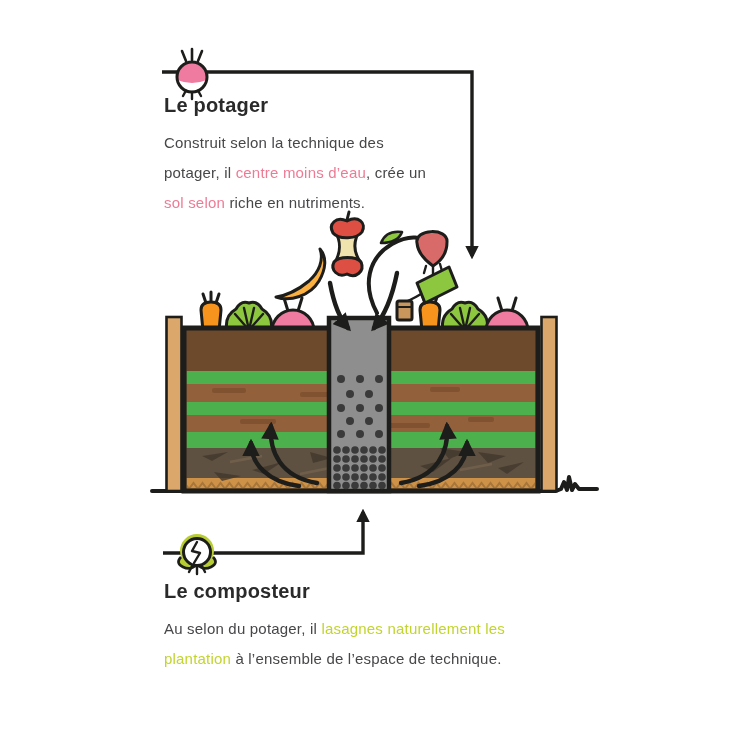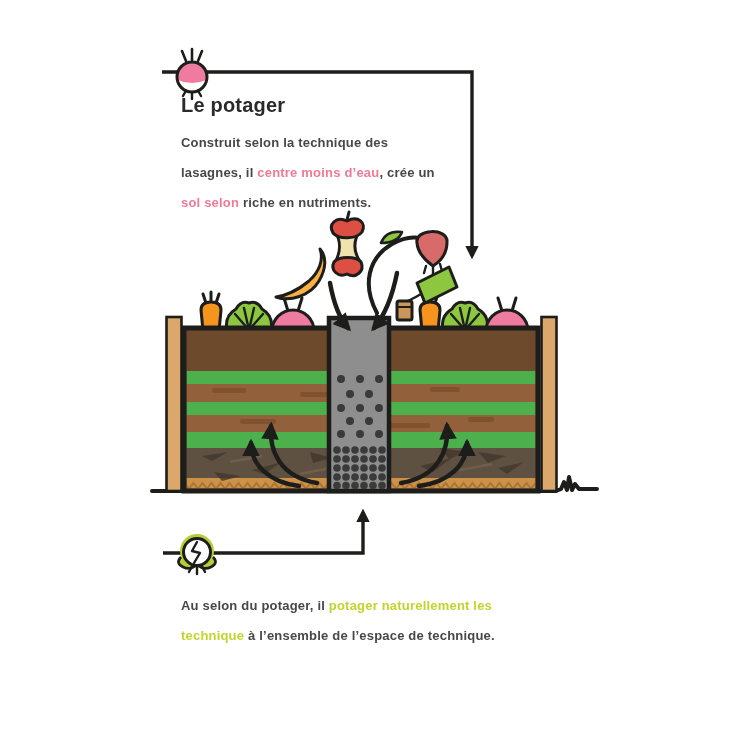--- a/index.html
+++ b/index.html
@@ -8,23 +8,23 @@
     --layer-green:#4cb04c; --mulch-brown:#5f5142; --sand-tan:#cd9247;
     --composter-gray:#8e8e8e; --composter-dot:#3a3a3a;
     --radish-pink:#f07ba0; --carrot-orange:#f7941d; --lettuce-green:#8dc63f;
     --banana-yellow:#fbb040; --apple-red:#dd4f42; --apple-flesh:#f1e3ad;
     --flower-red:#d96a6a; --teabag-tan:#c9975c; --cabbage-green:#b8cc33;
   }
   html,body{margin:0;padding:0;background:#fff;}
   .canvas{position:relative;width:730px;height:730px;background:#fff;overflow:hidden;
           font-family:"Liberation Sans",sans-serif;}
   .diagram-svg{position:absolute;left:0;top:0;}
-  .txt{position:absolute;margin-left:17px;}
+  .txt{position:absolute;}
   .txt h2{margin:0;font-size:20px;font-weight:bold;color:var(--heading-text);letter-spacing:.2px;}
-  .txt p{margin:11px 0 0 0;font-size:13px;line-height:30px;color:var(--body-text);letter-spacing:.2px;font-weight:bold;}
+  .txt p{margin:11px 0 0 0;font-size:15px;line-height:30px;color:var(--body-text);letter-spacing:.2px;}
   .ln{display:block;white-space:nowrap;}
   .hl-pink{color:var(--accent-pink);}
   .hl-green{color:var(--accent-green);}
   .potager-text{left:164px;top:94px;width:330px;}
   .composteur-text{left:164px;top:580px;width:450px;}
 </style>
 </head>
 <body>
 
 <div class="canvas">
@@ -208,25 +208,26 @@
         <rect x="397" y="301" width="15" height="19" rx="2" fill="var(--teabag-tan)" stroke="var(--outline)" stroke-width="3"></rect>
         <path d="M397,307 h15" stroke="var(--outline)" stroke-width="2" fill="none"></path>
       </g>
     </g>
   </svg>
 
   <div class="txt potager-text">
     <h2>Le potager</h2>
     <p>
       <span class="ln"><span>Construit selon la technique des</span></span>
-      <span class="ln"><span>lasagnes, il </span><span class="hl-pink">centre moins d’eau</span><span>, crée un</span></span>
+      <span class="ln"><span>potager, il </span><span class="hl-pink">centre moins d’eau</span><span>, crée un</span></span>
       <span class="ln"><span class="hl-pink">sol selon</span><span> riche en nutriments.</span></span>
     </p>
   </div>
 
   <div class="txt composteur-text">
+    <h2>Le composteur</h2>
     <p>
-      <span class="ln"><span>Au selon du potager, il </span><span class="hl-green">potager naturellement les</span></span>
-      <span class="ln"><span class="hl-green">technique</span><span> à l’ensemble de l’espace de technique.</span></span>
+      <span class="ln"><span>Au selon du potager, il </span><span class="hl-green">lasagnes naturellement les</span></span>
+      <span class="ln"><span class="hl-green">plantation</span><span> à l’ensemble de l’espace de technique.</span></span>
     </p>
   </div>
 
 </div>
 
 </body></html>

